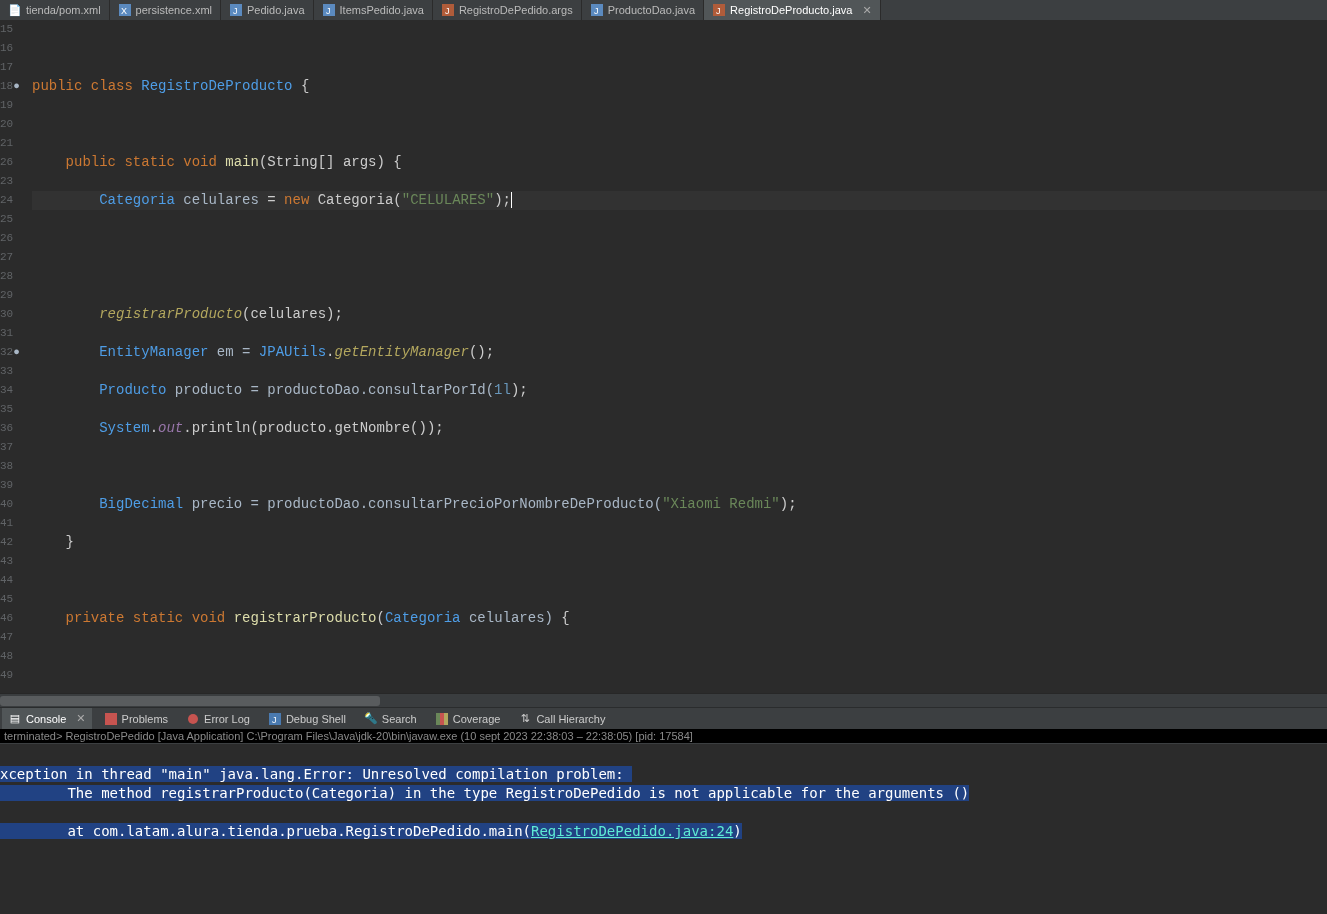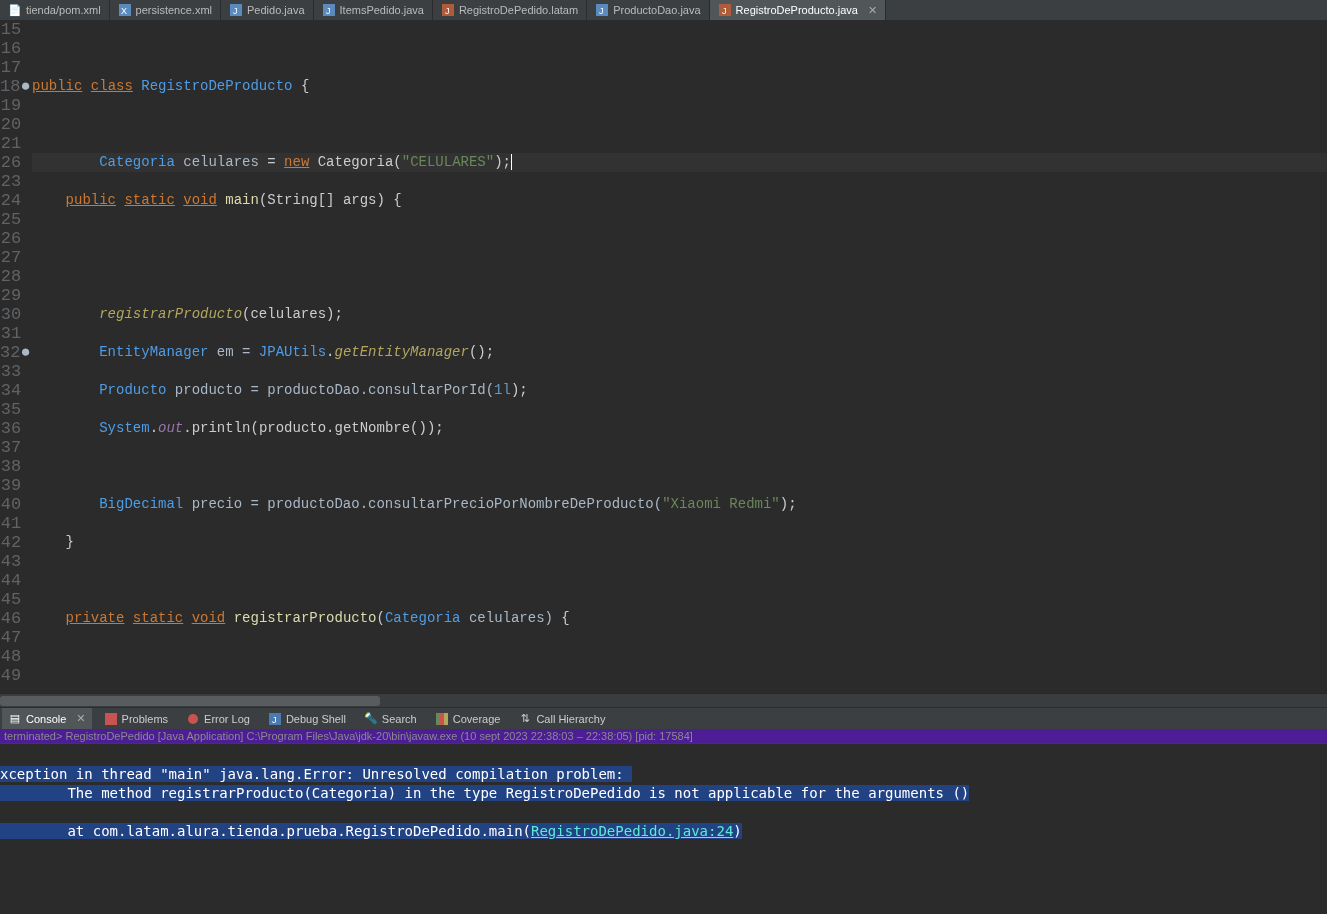--- a/index.html
+++ b/index.html
@@ -38,40 +38,40 @@
   .close-x { color: #aaa; margin-left: 6px; }
   .editor {
     flex: 1;
     background: #2b2b2b;
     display: flex;
     overflow: hidden;
     position: relative;
   }
   .gutter {
     width: 28px;
-    text-align: center;
+    text-align: left;
     padding-right: 6px;
     color: #606366;
     background: #2b2b2b;
     line-height: 19px;
-    font-size: 17px;
+    font-size: 11px;
     user-select: none;
   }
   .gutter .ln { height: 19px; }
   .code {
     flex: 1;
     line-height: 19px;
     white-space: pre;
     font-size: 14px;
     padding-left: 4px;
     position: relative;
   }
   .code .line { height: 19px; }
   .hl-line { background: #323232; }
-  .kw { color: #cc7832; text-decoration: underline; }
+  .kw { color: #cc7832; }
   .type { color: #4e9de6; }
   .method-static { color: #b3a75e; font-style: italic; }
   .method-def { color: #dcdcaa; }
   .field { color: #9876aa; font-style: italic; }
   .str { color: #6a8759; }
   .num { color: #6897bb; }
   .punc { color: #cccccc; }
   .var { color: #a9b7c6; }
   .ital { font-style: italic; }
   .cursor { border-right: 1px solid #fff; }
@@ -99,21 +99,21 @@
     align-items: center;
     padding: 0 6px;
     color: #ccc;
     gap: 4px;
     cursor: pointer;
     height: 100%;
   }
   .ctab.active { background: #515658; color:#fff; }
   .ctab .ci { width:14px; height:14px; display:inline-flex; align-items:center; justify-content:center; }
   .console-status {
-    background: #4c1d95;
+    background: #000000;
     color: #8a8a8a;
     font-family: 'Segoe UI', Tahoma, sans-serif;
     font-size: 11px;
     padding: 1px 4px;
     border-bottom: 1px solid #3c3f41;
   }
   .console-out {
     background: #2b2b2b;
     font-family: Consolas, monospace;
     font-size: 14px;
@@ -163,21 +163,21 @@
       </span>
     <span>ItemsPedido.java</span>
   </div>
   <div class="tab">
     <span class="tab-icon">
         <svg width="12" height="12">
           <rect width="12" height="12" fill="#b05c3a"></rect>
           <text x="3" y="10" font-size="9" fill="#fff">J</text>
         </svg>
       </span>
-    <span>RegistroDePedido.latam</span>
+    <span>RegistroDePedido.args</span>
   </div>
   <div class="tab">
     <span class="tab-icon">
         <svg width="12" height="12">
           <rect width="12" height="12" fill="#5b8abf"></rect>
           <text x="3" y="10" font-size="9" fill="#fff">J</text>
         </svg>
       </span>
     <span>ProductoDao.java</span>
   </div>
@@ -228,22 +228,22 @@
     <div class="ln">45</div>
     <div class="ln">46</div>
     <div class="ln">47</div>
     <div class="ln">48</div>
     <div class="ln">49</div>
   </div>
   <div class="code">
 <div class="line"></div>
 <div class="line"><span class="kw">public</span> <span class="kw">class</span> <span class="type">RegistroDeProducto</span><span class="punc"> {</span></div>
 <div class="line"></div>
+<div class="line">    <span class="kw">public</span> <span class="kw">static</span> <span class="kw">void</span> <span class="method-def">main</span><span class="punc">(String[] args) {</span></div>
 <div class="line hl-line">        <span class="type">Categoria</span> <span class="var">celulares</span><span class="punc"> = </span><span class="kw">new</span><span class="punc"> Categoria(</span><span class="str">"CELULARES"</span><span class="punc cursor">);</span></div>
-<div class="line">    <span class="kw">public</span> <span class="kw">static</span> <span class="kw">void</span> <span class="method-def">main</span><span class="punc">(String[] args) {</span></div>
 <div class="line"></div>
 <div class="line"></div>
 <div class="line">        <span class="method-static ital">registrarProducto</span><span class="punc">(celulares);</span></div>
 <div class="line">        <span class="type">EntityManager</span><span class="var"> em = </span><span class="type">JPAUtils</span><span class="punc">.</span><span class="method-static ital">getEntityManager</span><span class="punc">();</span></div>
 <div class="line">        <span class="type">Producto</span><span class="var"> producto = productoDao.consultarPorId(</span><span class="num">1l</span><span class="punc">);</span></div>
 <div class="line">        <span class="type">System</span><span class="punc">.</span><span class="field">out</span><span class="punc">.println(producto.getNombre());</span></div>
 <div class="line"></div>
 <div class="line">        <span class="type">BigDecimal</span><span class="var"> precio = productoDao.consultarPrecioPorNombreDeProducto(</span><span class="str">"Xiaomi Redmi"</span><span class="punc">);</span></div>
 <div class="line"><span class="punc">    }</span></div>
 <div class="line"></div>

